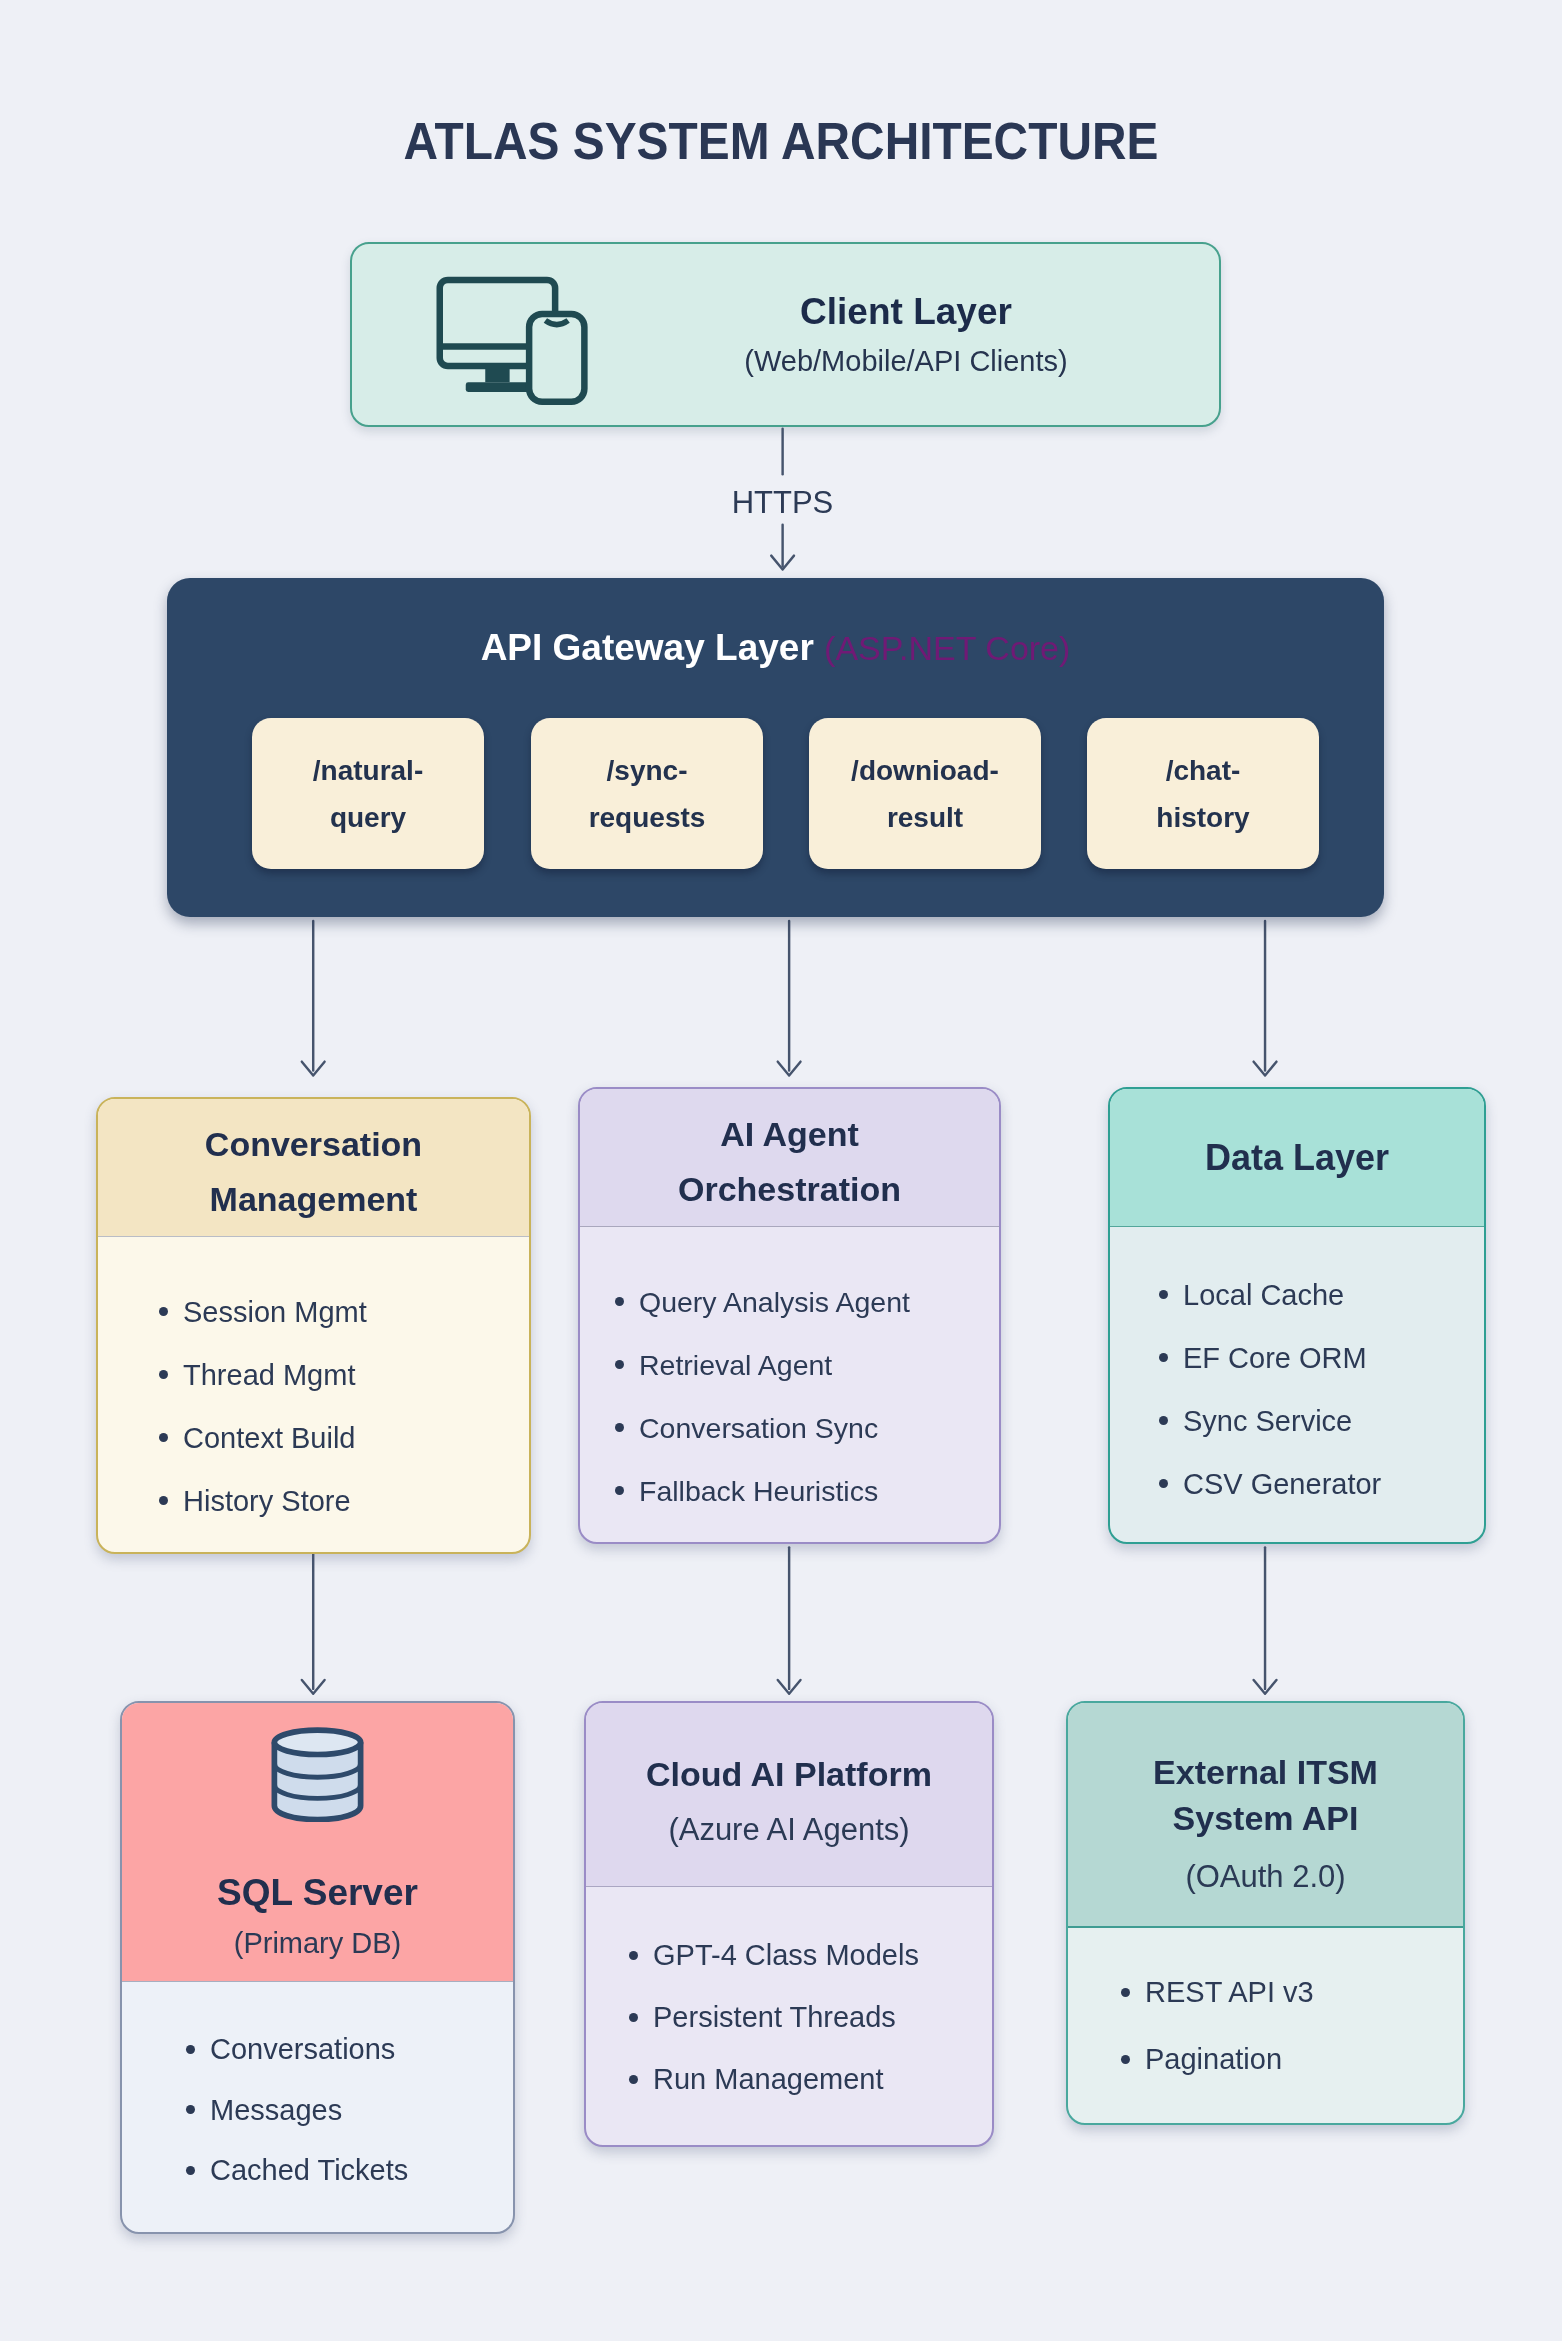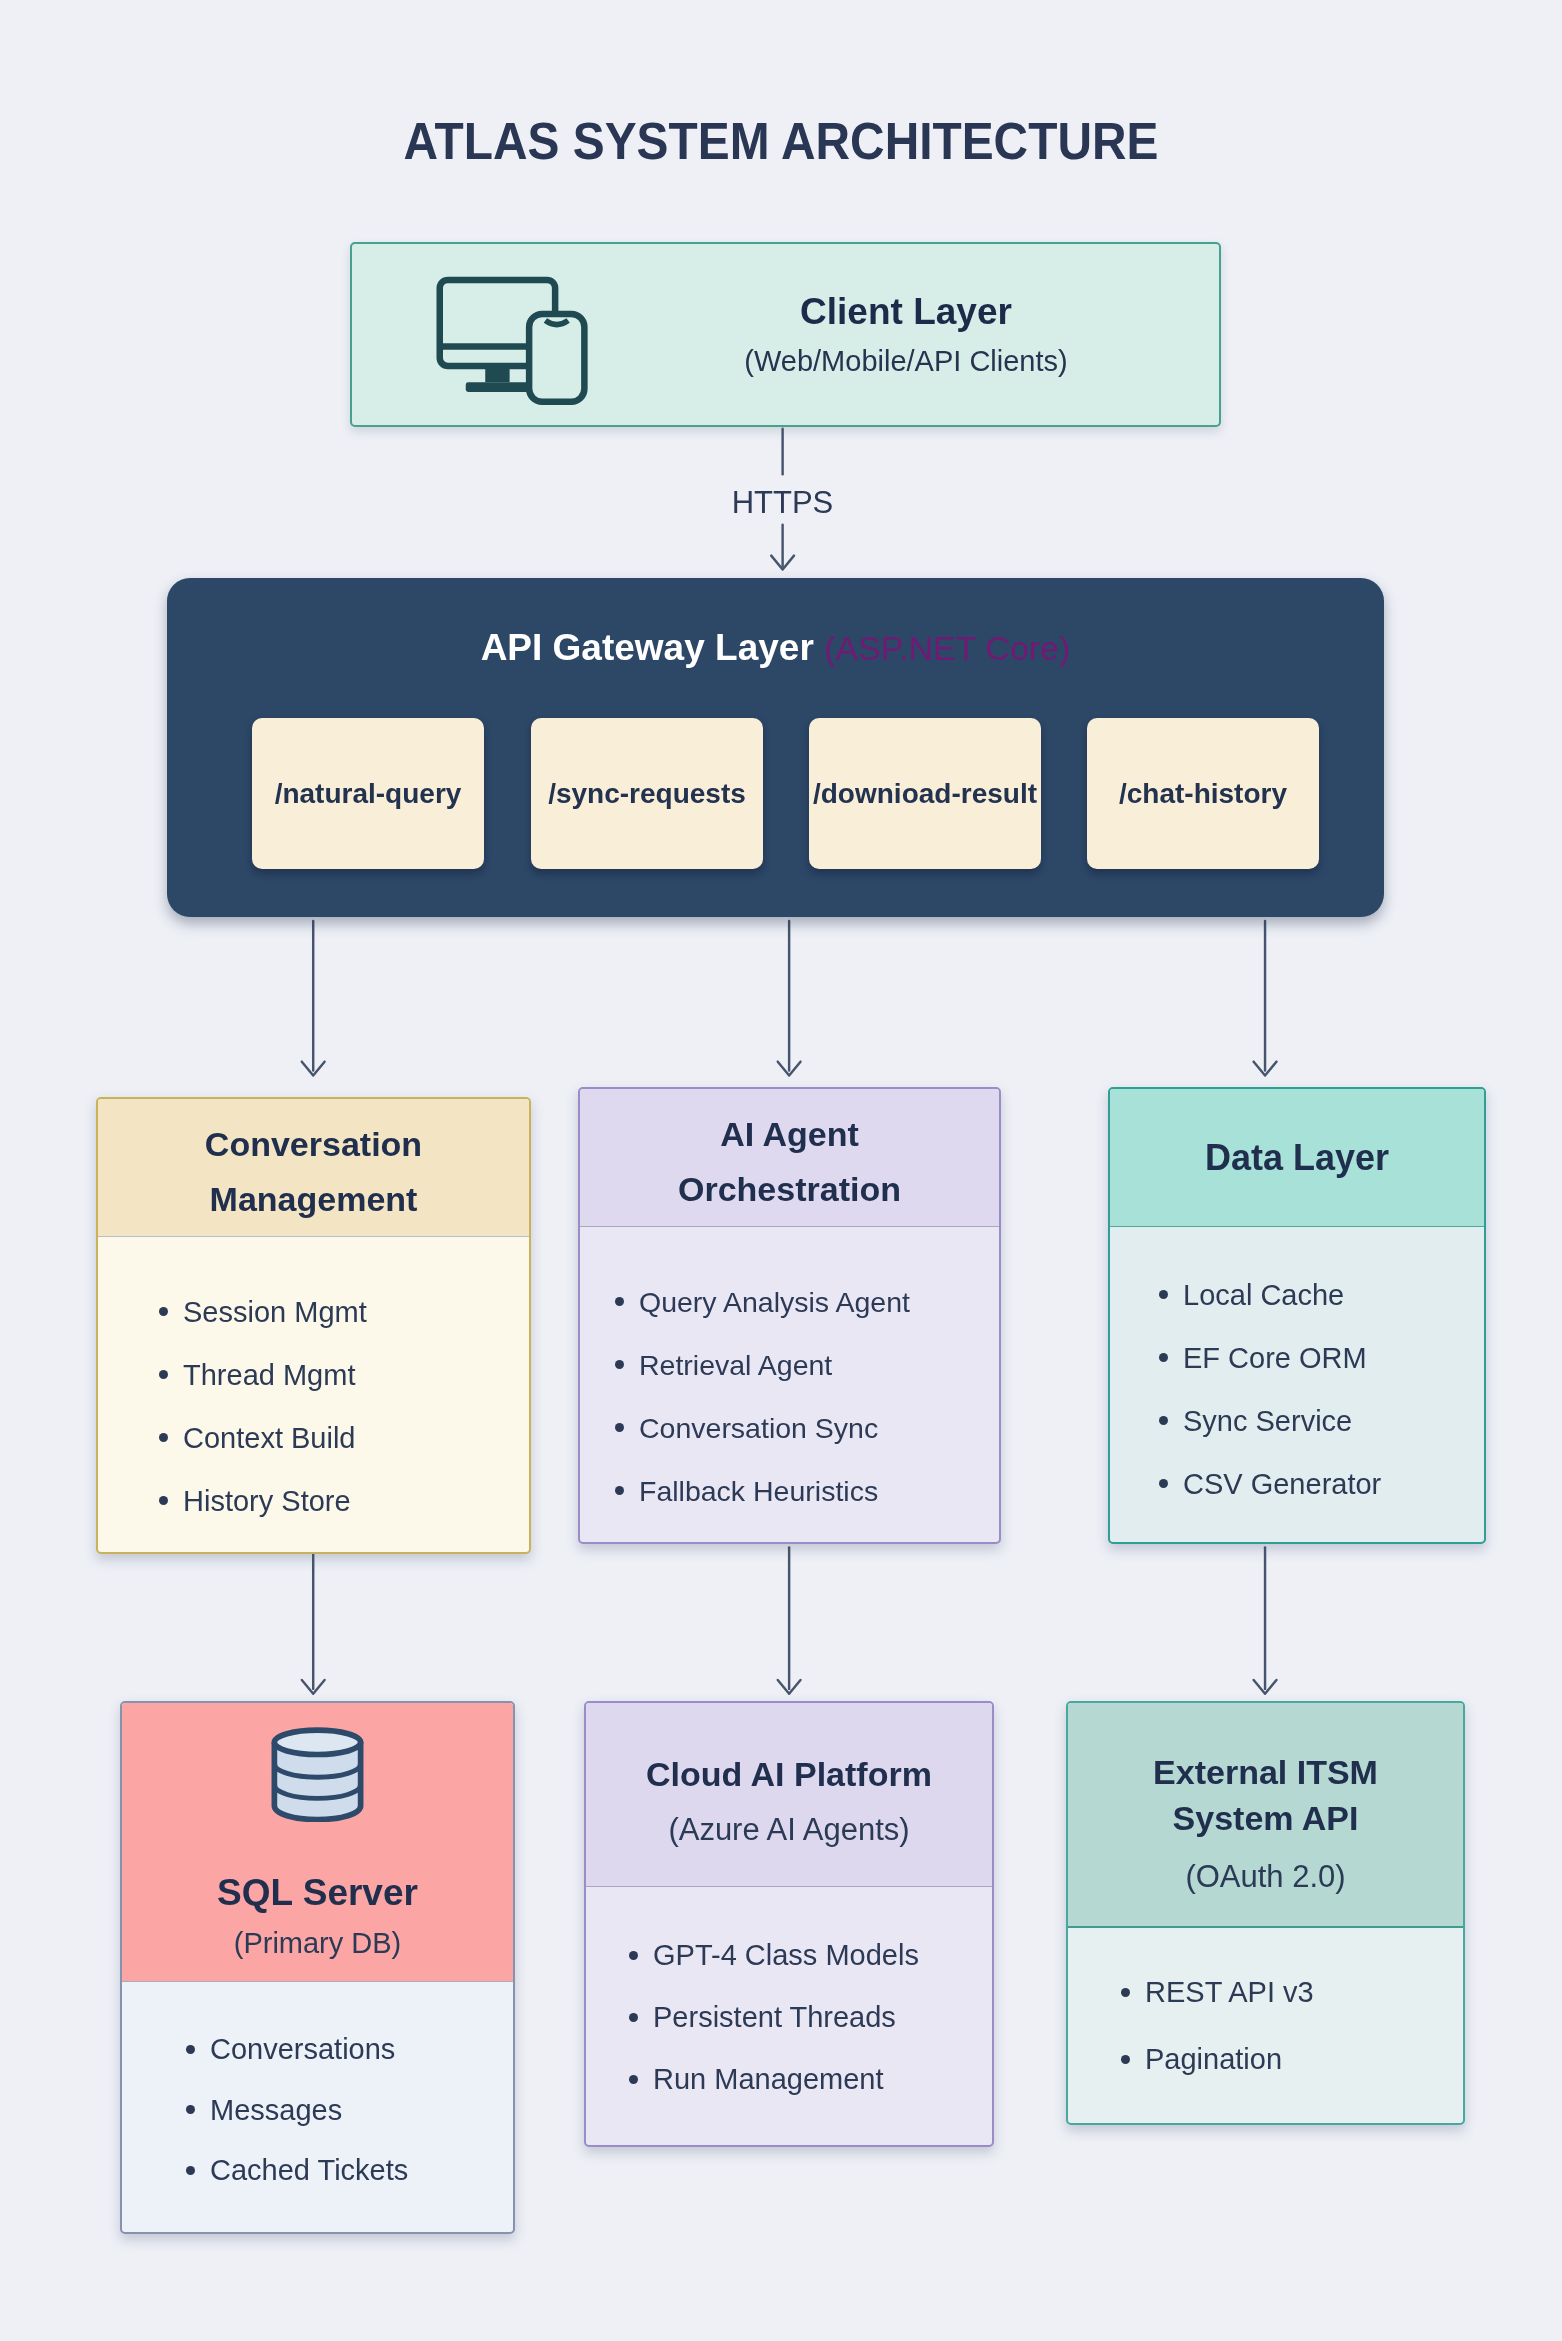--- a/index.html
+++ b/index.html
@@ -19,21 +19,21 @@
 
   
   .page-title{
     position:absolute;top:111px;left:0;width:1562px;margin:0;
     text-align:center;font-size:52px;font-weight:700;letter-spacing:0;
     color:#2a3754;transform:scaleX(.92);transform-origin:center;
     z-index:1;
   }
 
   
-  .box{position:absolute;box-sizing:border-box;border-radius:5px;z-index:1;}
+  .box{position:absolute;box-sizing:border-box;border-radius:19px;z-index:1;}
   .card{overflow:hidden;border-style:solid;border-width:2.4px;
         box-shadow:0 5.7px 11.4px rgba(70,85,120,.25);}
   .card-header{box-sizing:border-box;width:100%;text-align:center;}
   .card-title{margin:0 auto;font-weight:700;color:#212f4e;}
   .card-sub{margin:0 auto;font-weight:400;color:#2b3a55;}
   .card-body{box-sizing:border-box;}
   .card-body ul{list-style:none;margin:0;text-align:left;}
   .card-body li{position:relative;color:#2c3a55;}
   .card-body li::before{
     content:"";position:absolute;left:-24.4px;top:50%;margin-top:-4.9px;
@@ -67,23 +67,23 @@
     background:#2d4767;border-radius:23px;
     box-shadow:0 6.5px 13px rgba(35,50,80,.35);
   }
   .gateway-title{
     position:absolute;top:627px;left:167px;width:1217px;text-align:center;
     font-size:37px;line-height:41px;color:#ffffff;font-weight:700;z-index:2;margin:0;
   }
   .gateway-title .paren{font-weight:400;font-size:34px;color:#701a75;}
   .endpoint-chip{
     position:absolute;top:718px;width:232px;height:151px;
-    background:#f9efd9;border-radius:10px;z-index:2;
+    background:#f9efd9;border-radius:19px;z-index:2;
     box-shadow:0 4.1px 7.3px rgba(15,25,50,.4);
-    display:flex;flex-direction:row;justify-content:center;align-items:center;
+    display:flex;flex-direction:column;justify-content:center;align-items:center;
     font-size:28px;line-height:47px;font-weight:700;color:#23324e;text-align:center;
   }
   .chip-1{left:252px;}  .chip-2{left:531px;}  .chip-3{left:809px;}  .chip-4{left:1087px;}
 
   
   .mid-card{top:1087px;height:457px;}
   .mid-card .card-header{height:138px;padding-top:18px;}
   .mid-card .card-title{font-size:34px;line-height:55px;}
   .mid-card .card-body{padding-top:57px;}
   .mid-card li{font-size:29px;line-height:36px;margin-bottom:27px;}

